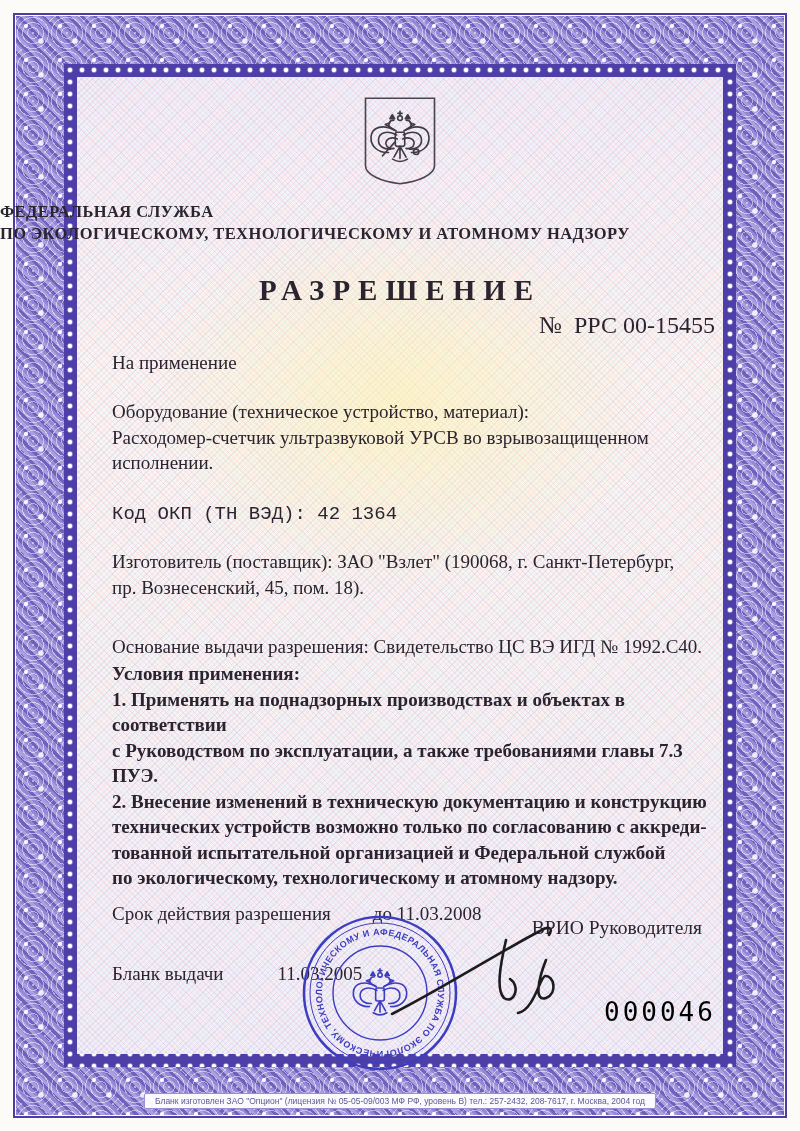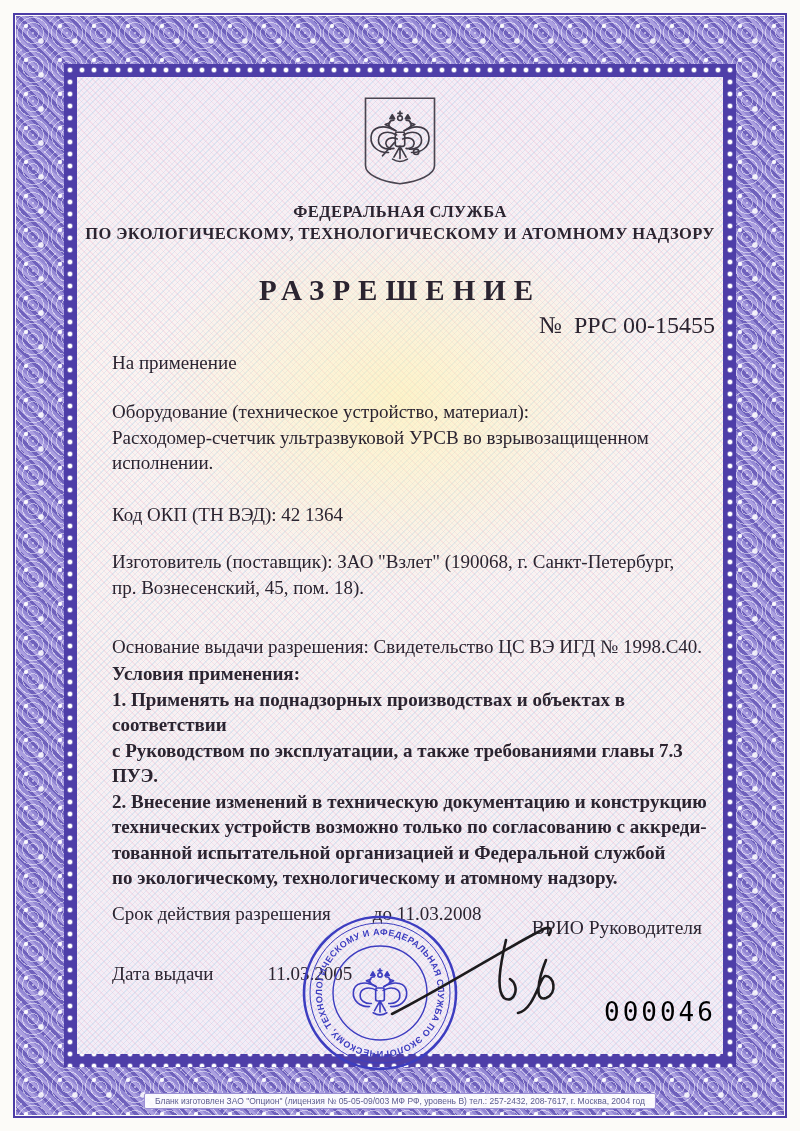--- a/index.html
+++ b/index.html
@@ -31,28 +31,28 @@
     position:absolute;inset:77px;z-index:2;
     background:
       radial-gradient(ellipse 55% 28% at 50% 33%, rgba(255,243,175,.6), transparent 70%),
       repeating-linear-gradient(45deg, rgba(234,140,180,.17) 0 1px, transparent 1px 4px),
       repeating-linear-gradient(135deg, rgba(120,190,230,.2) 0 1px, transparent 1px 4px),
       linear-gradient(180deg,#f5edf6,#fbf4f1 30%,#f9f2f2 60%,#f3edf7);
   }
   
   .layer{position:absolute;inset:0;z-index:3;}
   .abs{position:absolute;}
-  .agency{left:0;right:0;top:201px;text-align:center;font-weight:bold;font-size:16.5px;line-height:22px;letter-spacing:.4px;}
+  .agency{left:0;right:0;top:201px;text-align:left;font-weight:bold;font-size:16.5px;line-height:22px;letter-spacing:.4px;}
   .doc-title{left:0;right:0;top:274px;text-align:center;font-weight:bold;font-size:29px;letter-spacing:8px;}
   .doc-number{top:312px;right:85px;font-size:24px;}
   .doc-number .no{margin-right:12px;}
   .body-text{left:112px;right:92px;font-size:19px;line-height:25.5px;white-space:pre-line;}
   .t-subject{top:350px;}
   .t-equipment{top:399px;}
-  .t-okp{top:502px;}
+  .t-okp{top:502px;font-family:Liberation Mono, monospace;}
   .t-manufacturer{top:549px;}
   .t-basis{top:634px;}
   .t-conditions{top:661px;font-weight:bold;}
   .t-validity{top:875px;}
   .t-validity .val{margin-left:42px;}
   .t-issued{top:935px;}
   .t-issued .val{margin-left:54px;}
   .signer{top:914px;right:98px;text-align:right;font-size:19.5px;line-height:27px;}
   .serial{top:997px;left:604px;font-family:"DejaVu Sans Mono", monospace;font-size:26px;letter-spacing:3px;color:#000000;z-index:6;}
   .emblem{left:358px;top:95px;width:84px;height:92px;}
@@ -111,35 +111,35 @@
       <span class="no">№</span><span>РРС 00-15455</span>
     </div>
 
     <div class="abs body-text t-equipment">Оборудование (техническое устройство, материал):
 Расходомер-счетчик ультразвуковой УРСВ во взрывозащищенном
 исполнении.</div>
     <div class="abs body-text t-subject">На применение</div>
     <div class="abs body-text t-okp">Код ОКП (ТН ВЭД): 42 1364</div>
     <div class="abs body-text t-manufacturer">Изготовитель (поставщик): ЗАО "Взлет" (190068, г. Санкт-Петербург,
 пр. Вознесенский, 45, пом. 18).</div>
-    <div class="abs body-text t-basis">Основание выдачи разрешения: Свидетельство ЦС ВЭ ИГД № 1998.С40.</div>
+    <div class="abs body-text t-basis">Основание выдачи разрешения: Свидетельство ЦС ВЭ ИГД № 1992.С40.</div>
     <div class="abs body-text t-conditions">Условия применения:
 1. Применять на поднадзорных производствах и объектах в соответствии
 с Руководством по эксплуатации, а также требованиями главы 7.3 ПУЭ.
 2. Внесение изменений в техническую документацию и конструкцию
 технических устройств возможно только по согласованию с аккреди-
 тованной испытательной организацией и Федеральной службой
 по экологическому, технологическому и атомному надзору.</div>
 
     <div class="abs body-text t-validity">
       <span>Срок действия разрешения</span><span class="val">до 11.03.2008</span>
     </div>
 
     <div class="abs body-text t-issued">
-      <span>Дата выдачи</span><span class="val">11.03.2005</span>
+      <span>Бланк выдачи</span><span class="val">11.03.2005</span>
     </div>
 
     <div class="abs signer">
       <div>ВРИО Руководителя</div>
     </div>
 
     <div class="abs serial">000046</div>
 
     <svg class="abs stamp" viewBox="0 0 160 160">
       <g stroke="#3d3dc0" fill="none">

